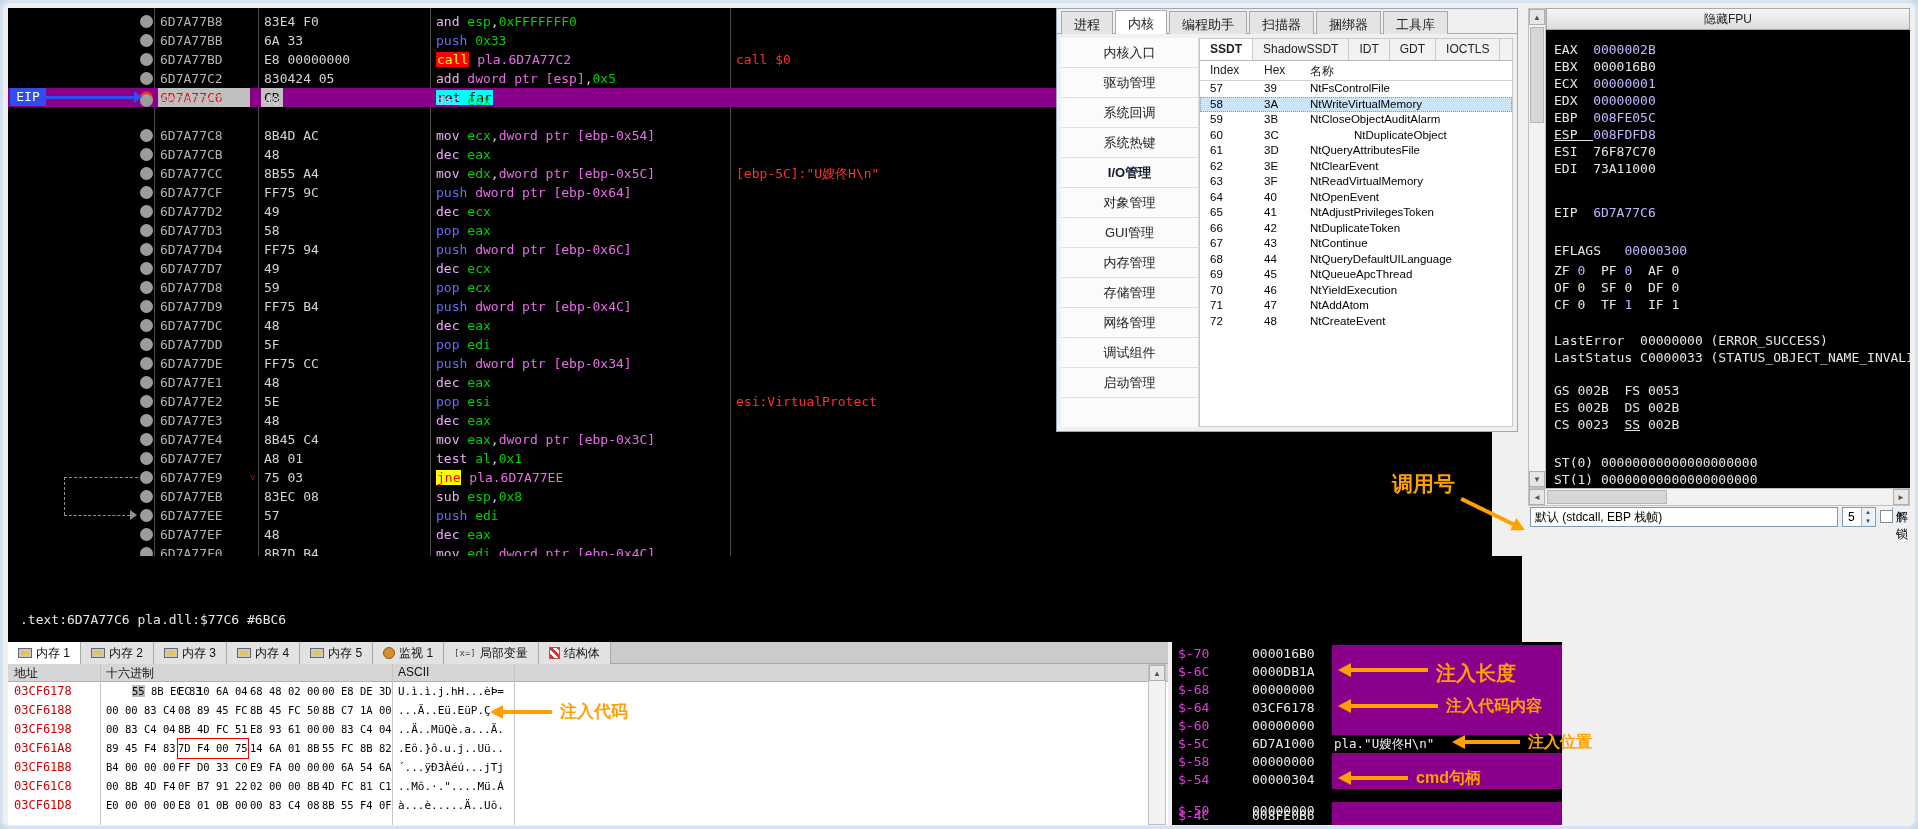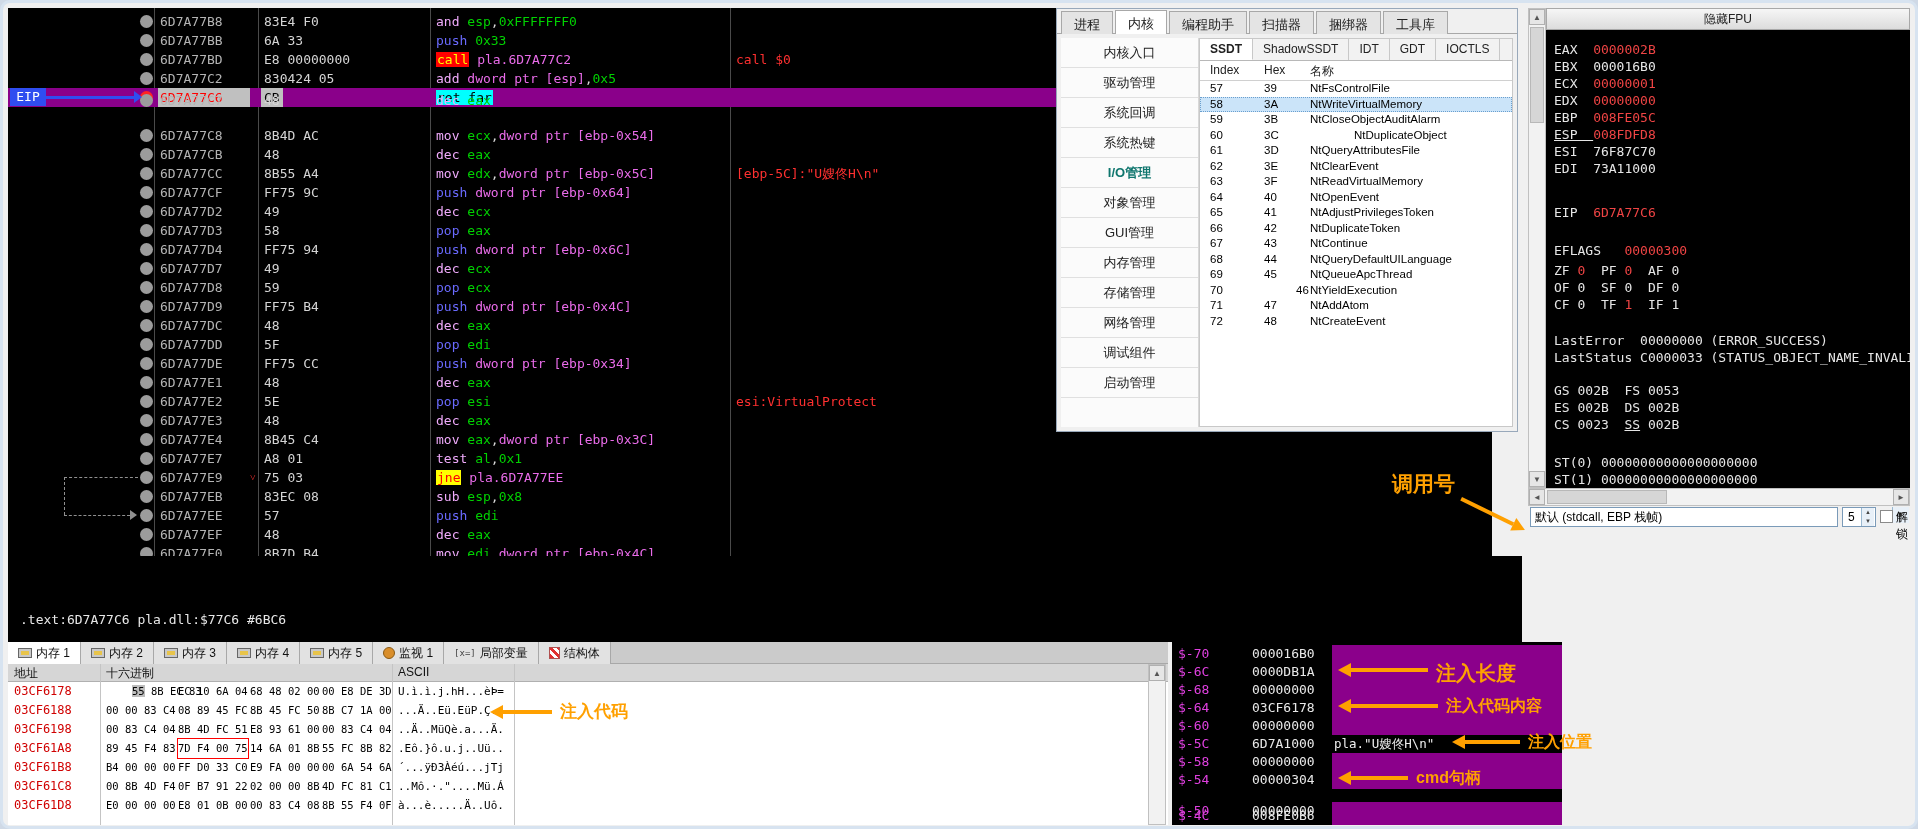--- a/index.html
+++ b/index.html
@@ -45,21 +45,21 @@
 
   
   #tool-window{position:absolute;left:1056px;top:8px;width:462px;height:424px;background:#f0f0f0;
                border:1px solid #98a8ba;z-index:5;}
   #tw-tabs{position:absolute;left:0;top:0;right:0;height:25px;border-bottom:1px solid #a8a8a8;background:#f0f0f0;display:flex;padding-left:4px;}
   .tw-tab{font-size:13px;padding:4px 12px 3px;border:1px solid #a8a8a8;border-bottom:none;margin-right:2px;margin-top:2px;
           background:#e4e4e4;color:#222;height:23px;}
   .tw-tab.active{background:#fff;height:24px;margin-top:1px;}
   #tw-side{position:absolute;left:4px;top:29px;width:138px;bottom:4px;background:#fbfbfb;border-right:1px solid #d8d8d8;}
   .tw-side-item{height:30px;line-height:30px;text-align:center;font-size:13px;color:#222;border-bottom:1px solid #e0e0e0;}
-  .tw-side-item.active{color:#0f766e;font-weight:bold;}
+  .tw-side-item.active{color:#0f172a;font-weight:bold;}
   #tw-content{position:absolute;left:142px;top:29px;right:4px;bottom:4px;background:#fff;border:1px solid #c8c8c8;}
   #tw-subtabs{position:absolute;left:0;top:0;right:0;height:22px;display:flex;border-bottom:1px solid #b8b8b8;background:#f2f2f2;}
   .tw-subtab{font-size:12px;padding:3px 10px;border-right:1px solid #c8c8c8;color:#222;background:#f2f2f2;}
   .tw-subtab.active{background:#fff;border-bottom:1px solid #fff;font-weight:bold;}
   #tw-thead{position:absolute;left:0;top:22px;right:0;height:20px;border-bottom:1px solid #d0d0d0;font-size:12px;color:#222;}
   .tw-th{position:absolute;top:2px;}
   #tw-rows{position:absolute;left:0;top:42px;right:0;bottom:0;overflow:hidden;}
   .tw-row{position:absolute;left:0;right:0;height:15.5px;font-size:11.5px;color:#000;}
   .tw-row.sel{background:#cbe4f9;outline:1px dotted #6a9fce;outline-offset:-1px;}
   .tw-cell{position:absolute;top:1px;white-space:nowrap;}
@@ -67,21 +67,21 @@
   
   #reg-vscroll{position:absolute;left:1528px;top:8px;width:18px;height:480px;background:#f2f2f2;border:1px solid #c0c0c0;z-index:5;}
   .sb-btn{position:absolute;left:0;width:16px;height:16px;background:#e6e6e6;border:1px solid #b0b0b0;
           color:#555;font-size:8px;text-align:center;line-height:15px;}
   #reg-vthumb{position:absolute;left:1px;top:18px;width:14px;height:96px;background:#d6d6d6;border:1px solid #b8b8b8;}
   #reg-panel{position:absolute;left:1546px;top:8px;width:364px;height:600px;z-index:5;}
   #reg-title{position:absolute;left:0;top:0;right:0;height:22px;background:linear-gradient(#f6f6f6,#dcdcdc);
              border:1px solid #a8a8a8;text-align:center;font-size:12px;line-height:20px;color:#222;}
   #reg-black{position:absolute;left:0;top:22px;right:0;height:458px;background:#000;overflow:hidden;}
   .reg-line{position:absolute;left:8px;font-size:13px;line-height:16px;white-space:pre;color:#e6e6e6;}
-  .val-red{color:#ef4444}.val-white{color:#e6e6e6}
+  .val-red{color:#c4b5fd}.val-white{color:#e6e6e6}
   .und{text-decoration:underline;}
   #reg-hscroll{position:absolute;left:-18px;top:480px;width:382px;height:18px;background:#f2f2f2;border:1px solid #c0c0c0;}
   #reg-hthumb{position:absolute;left:18px;top:1px;width:120px;height:14px;background:#d6d6d6;border:1px solid #b8b8b8;}
   #reg-combo-row{position:absolute;left:-18px;top:498px;width:382px;height:22px;background:#f0f0f0;}
   #reg-combo{position:absolute;left:2px;top:1px;width:308px;height:20px;background:#fff;border:1px solid #7a9ab8;
              font-size:12px;line-height:18px;padding-left:4px;color:#000;overflow:hidden;white-space:nowrap;}
   #reg-combo-arrow{position:absolute;right:1px;top:1px;width:17px;height:16px;background:#e8f0f8;border-left:1px solid #9ab8d0;
                    font-size:8px;color:#444;text-align:center;line-height:16px;}
   #reg-spin{position:absolute;left:314px;top:1px;width:34px;height:20px;background:#fff;border:1px solid #7a9ab8;
             font-size:12px;line-height:18px;padding-left:5px;color:#000;}
@@ -434,21 +434,21 @@
             <span class="tw-cell" style="left: 64px;">44</span>
             <span class="tw-cell" style="left: 110px;">NtQueryDefaultUILanguage</span>
           </div>
           <div class="tw-row" style="top: 186px;">
             <span class="tw-cell" style="left: 10px;">69</span>
             <span class="tw-cell" style="left: 64px;">45</span>
             <span class="tw-cell" style="left: 110px;">NtQueueApcThread</span>
           </div>
           <div class="tw-row" style="top: 201.5px;">
             <span class="tw-cell" style="left: 10px;">70</span>
-            <span class="tw-cell" style="left: 64px; margin-left: 32px;">46</span>
+            <span class="tw-cell" style="left: 64px;">46</span>
             <span class="tw-cell" style="left: 110px;">NtYieldExecution</span>
           </div>
           <div class="tw-row" style="top: 217px;">
             <span class="tw-cell" style="left: 10px;">71</span>
             <span class="tw-cell" style="left: 64px;">47</span>
             <span class="tw-cell" style="left: 110px;">NtAddAtom</span>
           </div>
           <div class="tw-row" style="top: 232.5px;">
             <span class="tw-cell" style="left: 10px;">72</span>
             <span class="tw-cell" style="left: 64px;">48</span>

